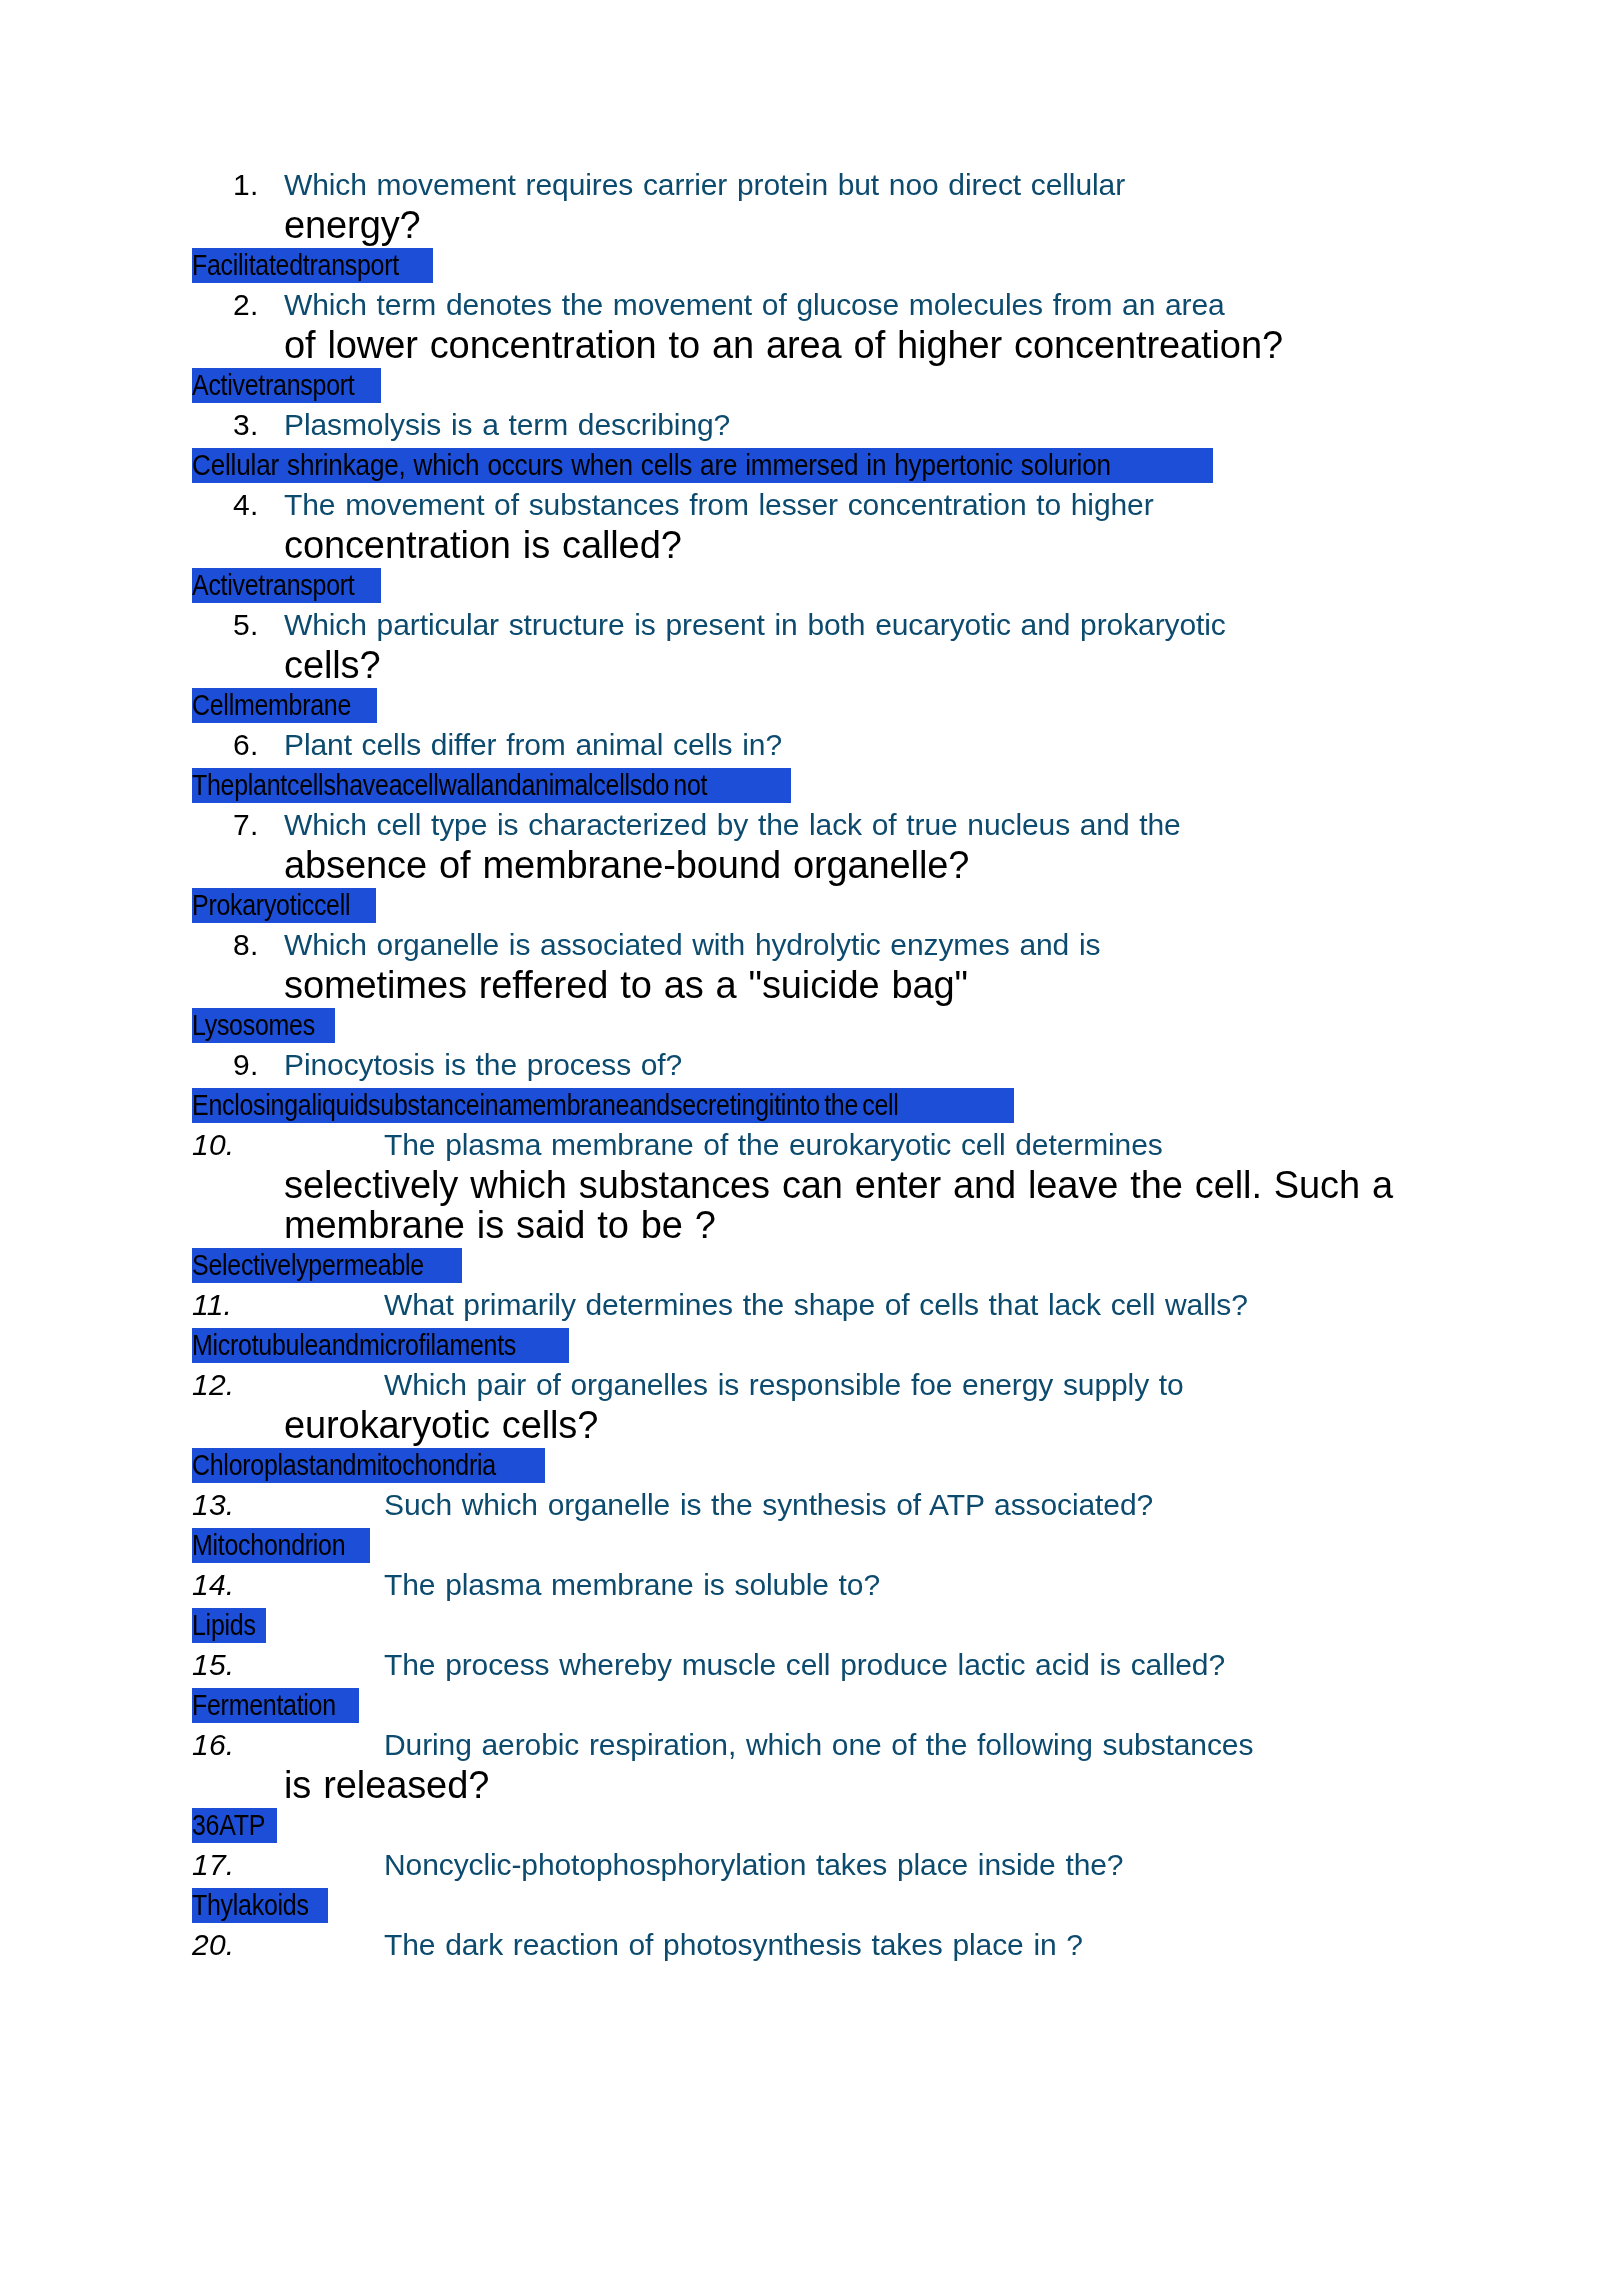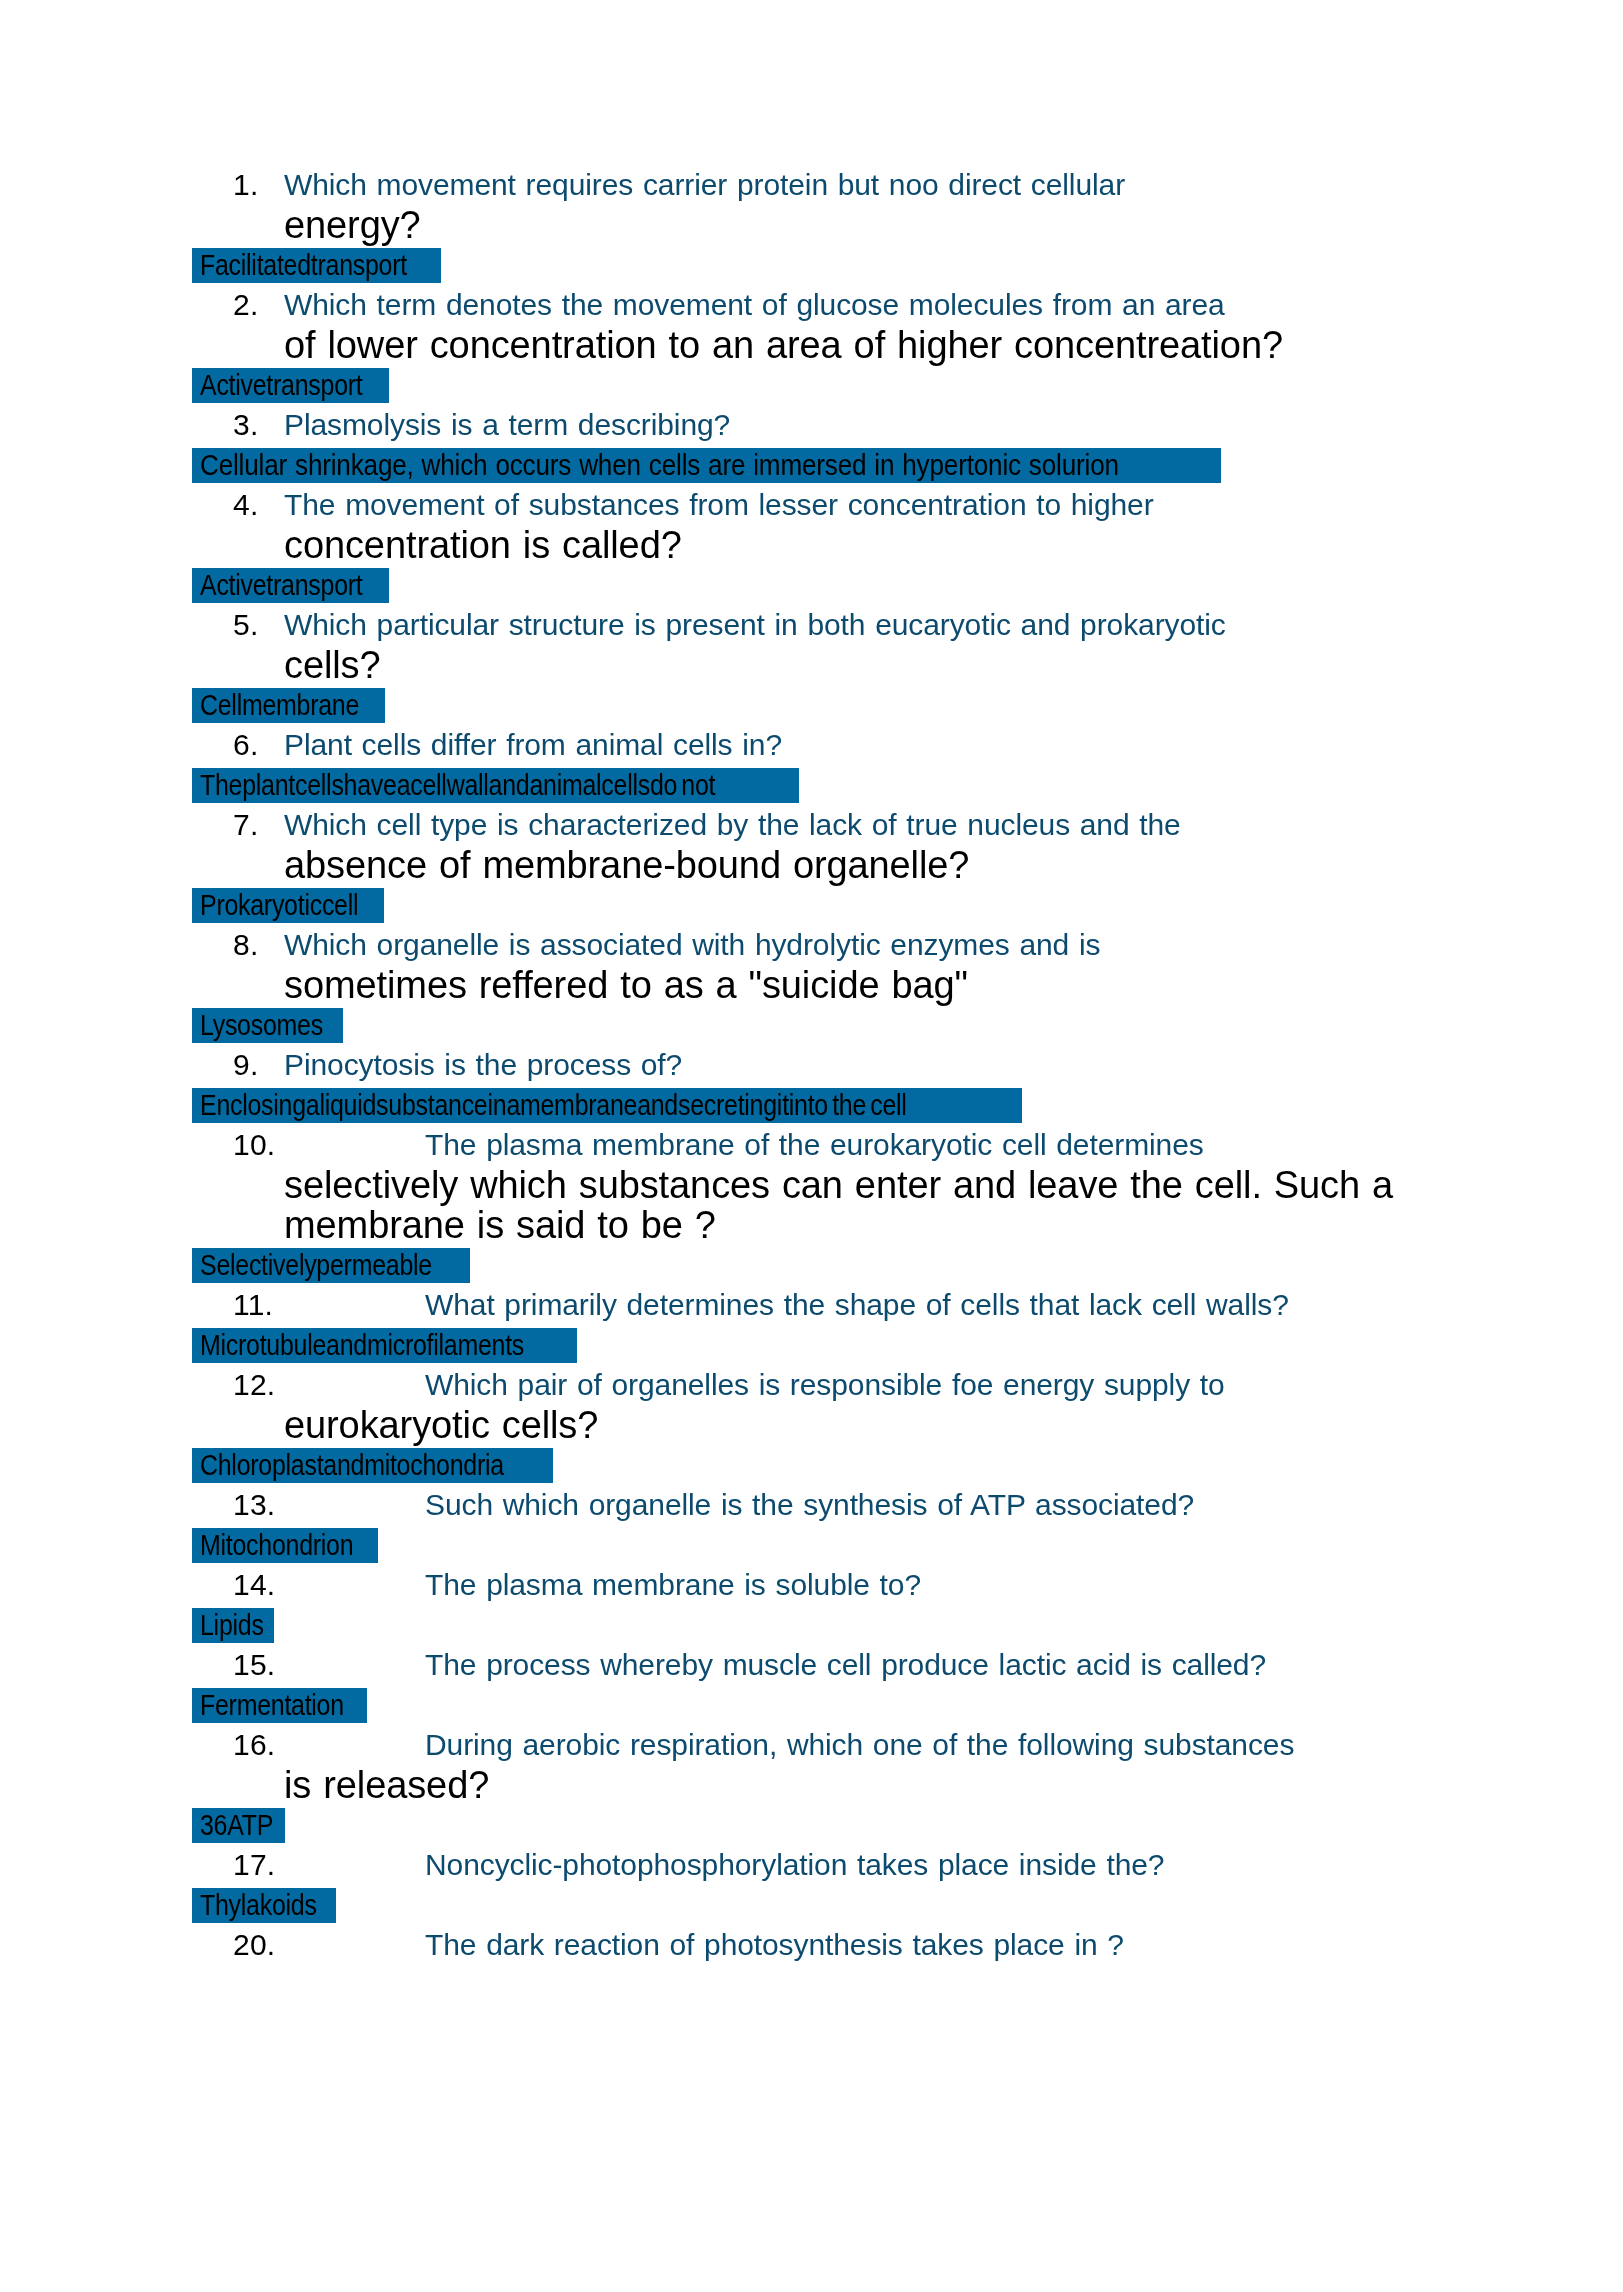--- a/index.html
+++ b/index.html
@@ -50,21 +50,21 @@
     white-space: pre;
   }
   
   .q-num.narrow {
     width: 51px;
     margin-left: 41px;
   }
   
   .q-num.wide {
     width: 192px;
-    margin-left: 41px;
+    font-style: italic;
   }
   .q-text {
     flex: 1 1 auto;
     font-family: "Liberation Sans", sans-serif;
     font-size: 30px;
     line-height: 40px;
     color: #0c4a6e;
     letter-spacing: -0.1px;
     word-spacing: 1.5px;
     text-align: left;
@@ -82,24 +82,24 @@
   
   .a-row {
     font-family: "Liberation Sans Narrow", "Liberation Sans", sans-serif;
     font-size: 29px;
     line-height: 40px;
     margin: 0;
     padding: 0;
     color: #000;
   }
   .a-row .hl {
-    background: #0369a1;
+    background: #1d4ed8;
     box-decoration-break: clone;
     -webkit-box-decoration-break: clone;
-    padding: 1px 0 2px 8px;
+    padding: 1px 0 2px 0;
   }
   .a-tight {
     letter-spacing: -0.3px;
     word-spacing: -2.9px;
     transform: scaleX(0.86);
     transform-origin: left center;
     display: inline-block;
   }
   .a-loose {
     letter-spacing: -0.2px;

